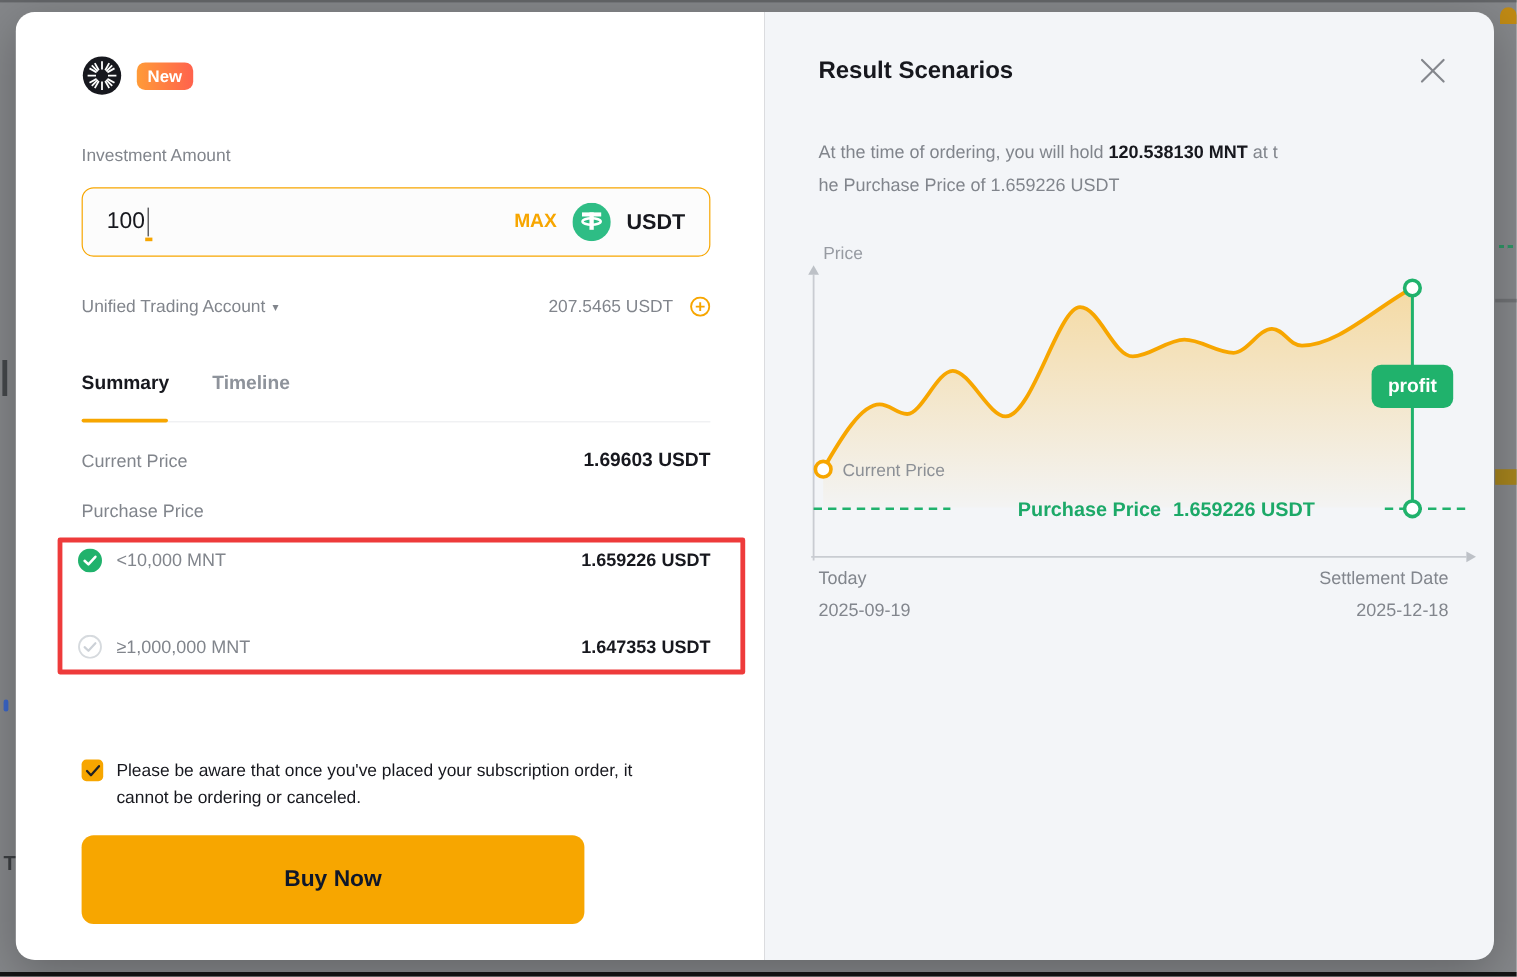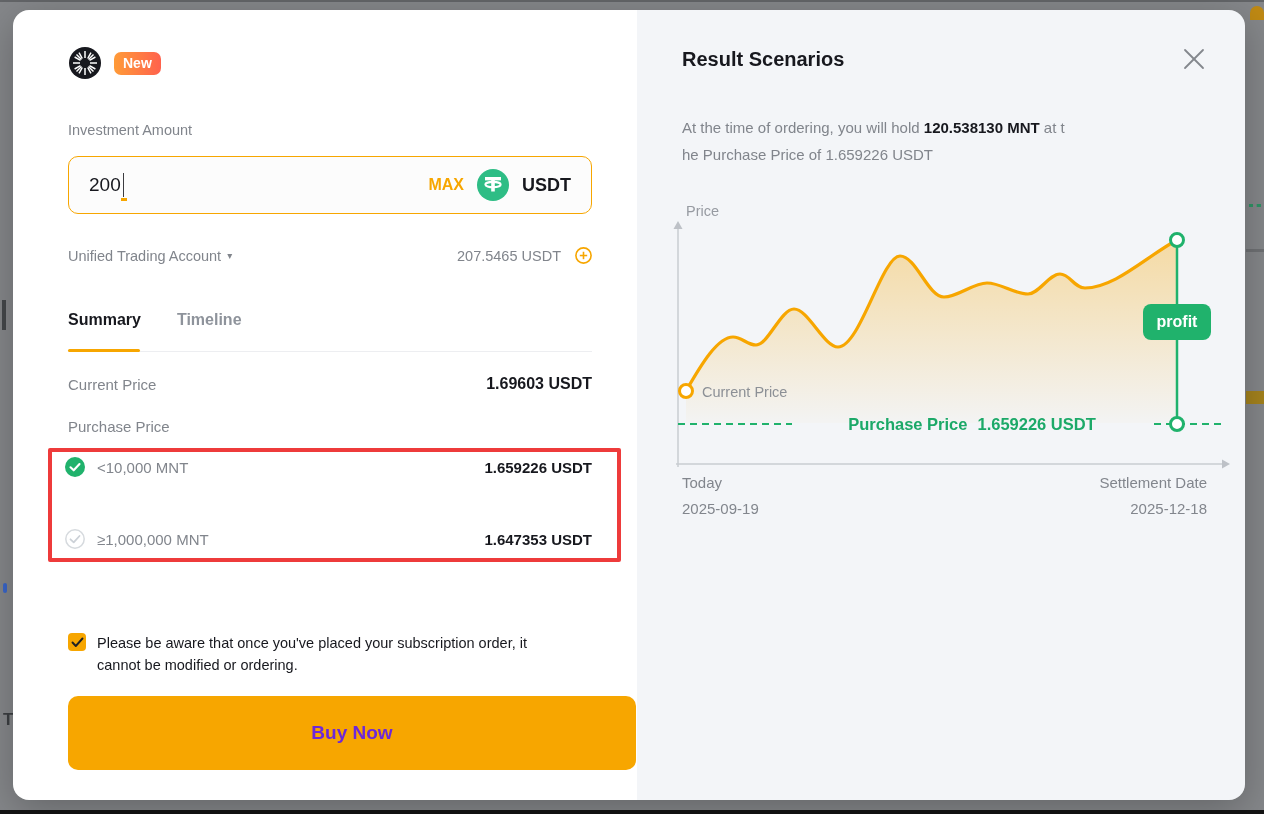--- a/index.html
+++ b/index.html
@@ -70,22 +70,22 @@
   .tier-left { display:flex; align-items:center; gap:12px; }
   .tier-range { font-size:15px; color:#81858c; }
   .tier-price { font-size:15px; font-weight:700; color:#17181e; }
   .check-circle { width:20px; height:20px; }
 
   .disclaimer { position:absolute; left:55px; top:622px; width:524px; display:flex; gap:11px; }
   .checkbox { flex:0 0 18px; width:18px; height:18px; margin-top:1px; background:#f7a600; border-radius:4px;
               display:flex; align-items:center; justify-content:center; cursor:pointer; }
   .disclaimer-text { font-size:14.5px; color:#17181e; line-height:22px; }
 
-  .buy-btn { position:absolute; left:55px; top:686px; width:568px; height:74px; background:#f7a600; border:none;
-             border-radius:10px; font-family:inherit; font-size:19px; font-weight:700; color:#6d28d9; cursor:pointer; }
+  .buy-btn { position:absolute; left:55px; top:686px; width:419px; height:74px; background:#f7a600; border:none;
+             border-radius:10px; font-family:inherit; font-size:19px; font-weight:700; color:#0f172a; cursor:pointer; }
 
   
   .rs-title { position:absolute; left:45px; top:38px; font-size:20px; font-weight:700; color:#17181e; }
   .close-btn { position:absolute; right:38px; top:36px; width:26px; height:26px; cursor:pointer; }
   .rs-para { position:absolute; left:45px; top:104px; width:532px; font-size:15px; line-height:27px; color:#81858c; }
   .rs-bold { color:#17181e; font-weight:700; }
   .chart-svg { position:absolute; left:33px; top:185px; }
   .dates-row { position:absolute; left:45px; top:460px; right:38px; display:flex; justify-content:space-between;
                font-size:15px; line-height:26px; color:#82868d; }
   .dates-right { text-align:right; }
@@ -129,21 +129,21 @@
             <line x1="11" y1="27.4" x2="14.3" y2="21.5"></line>
               <line x1="19.7" y1="12.5" x2="23" y2="6.6"></line>
           </g>
         </svg>
         <span class="new-badge">New</span>
       </div>
 
       <div class="inv-label">Investment Amount</div>
 
       <div class="amount-box">
-        <span class="amount-val">200</span>
+        <span class="amount-val">100</span>
         <span class="cursor"></span>
         <span class="amount-right">
           <span class="max-btn">MAX</span>
           <svg class="usdt-icon" viewBox="0 0 32 32">
             <circle cx="16" cy="16" r="16" fill="#2ebd85"></circle>
             <rect x="8" y="8" width="16" height="3.4" fill="#ffffff"></rect>
             <rect x="14.2" y="8" width="3.6" height="14.5" fill="#ffffff"></rect>
             <ellipse cx="16" cy="15.6" rx="7.6" ry="2.7" fill="none" stroke="#ffffff" stroke-width="2.1"></ellipse>
           </svg>
           <span class="usdt-label">USDT</span>
@@ -203,21 +203,21 @@
       <div class="red-annotation"></div>
 
       <div class="disclaimer">
         <span class="checkbox">
           <svg width="13" height="11" viewBox="0 0 13 11">
             <polyline points="1.5,5.5 4.8,9 11.5,1.5" fill="none" stroke="#1f2024" stroke-width="1.9" stroke-linecap="round" stroke-linejoin="round"></polyline>
           </svg>
         </span>
         <span class="disclaimer-text">
           <span style="display:block">Please be aware that once you've placed your subscription order, it</span>
-          <span style="display:block">cannot be modified or ordering.</span>
+          <span style="display:block">cannot be ordering or canceled.</span>
         </span>
       </div>
 
       <button class="buy-btn">Buy Now</button>
     </div>
 
     <div class="panel-right">
 
       <div class="rs-title">Result Scenarios</div>
 

